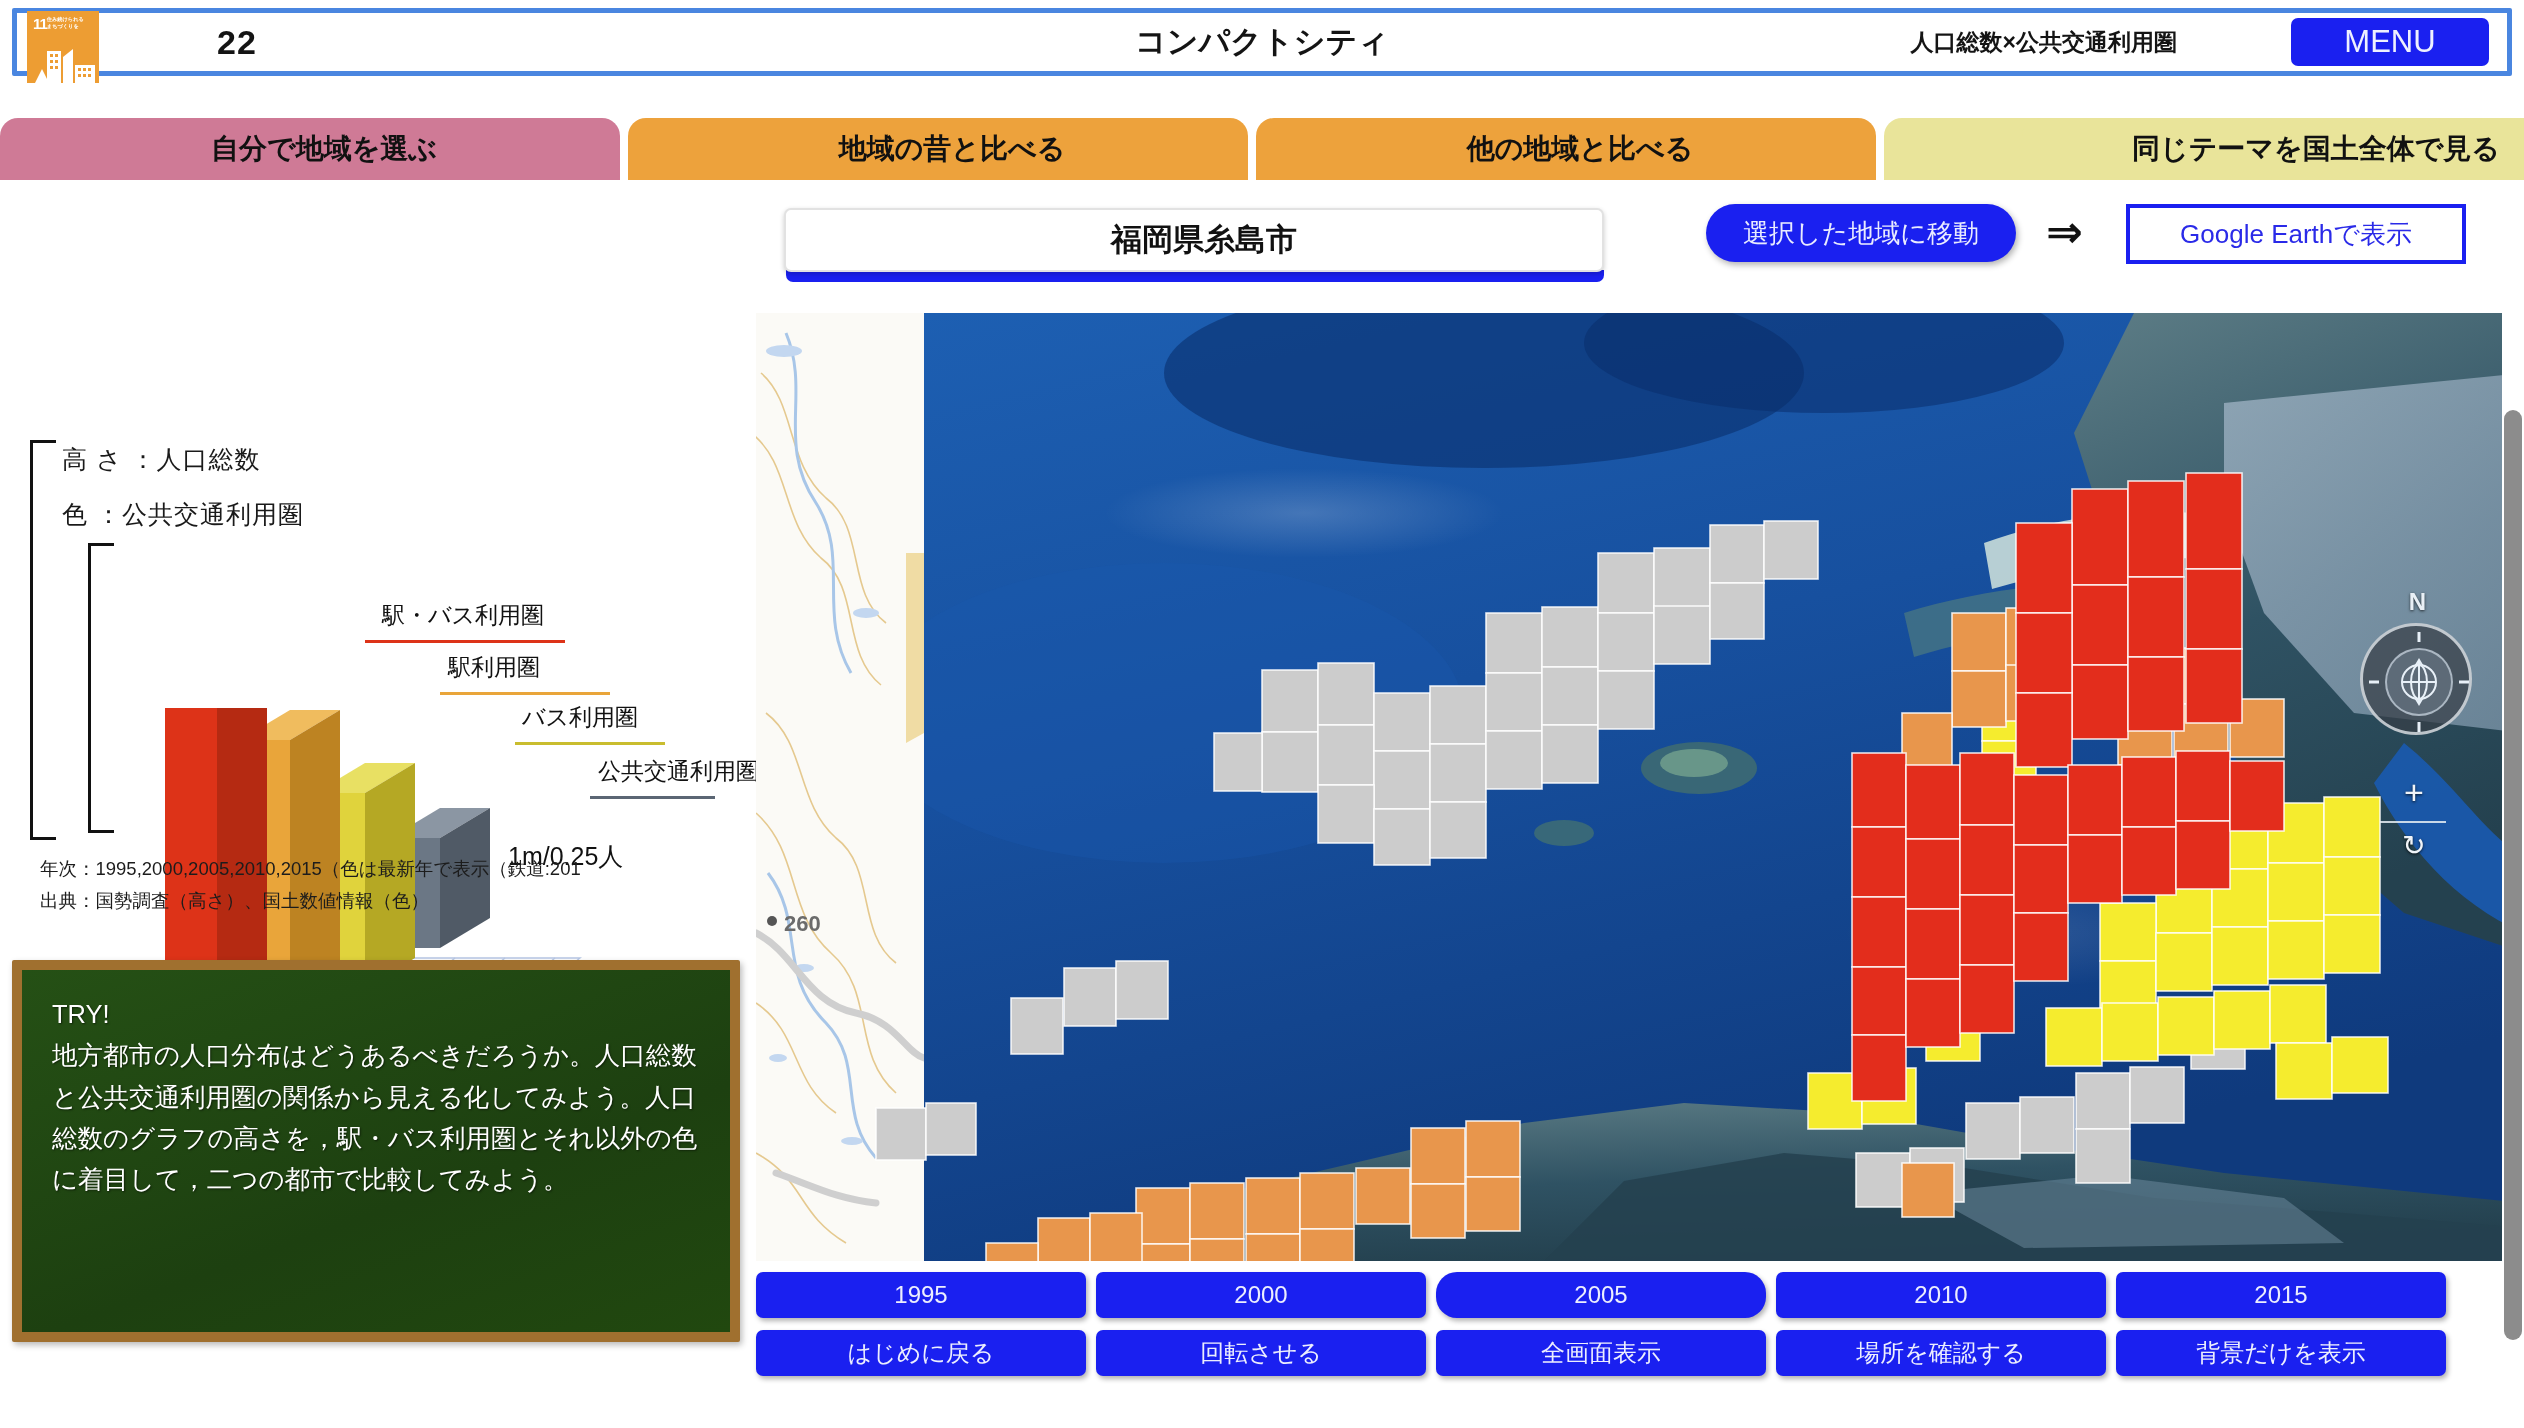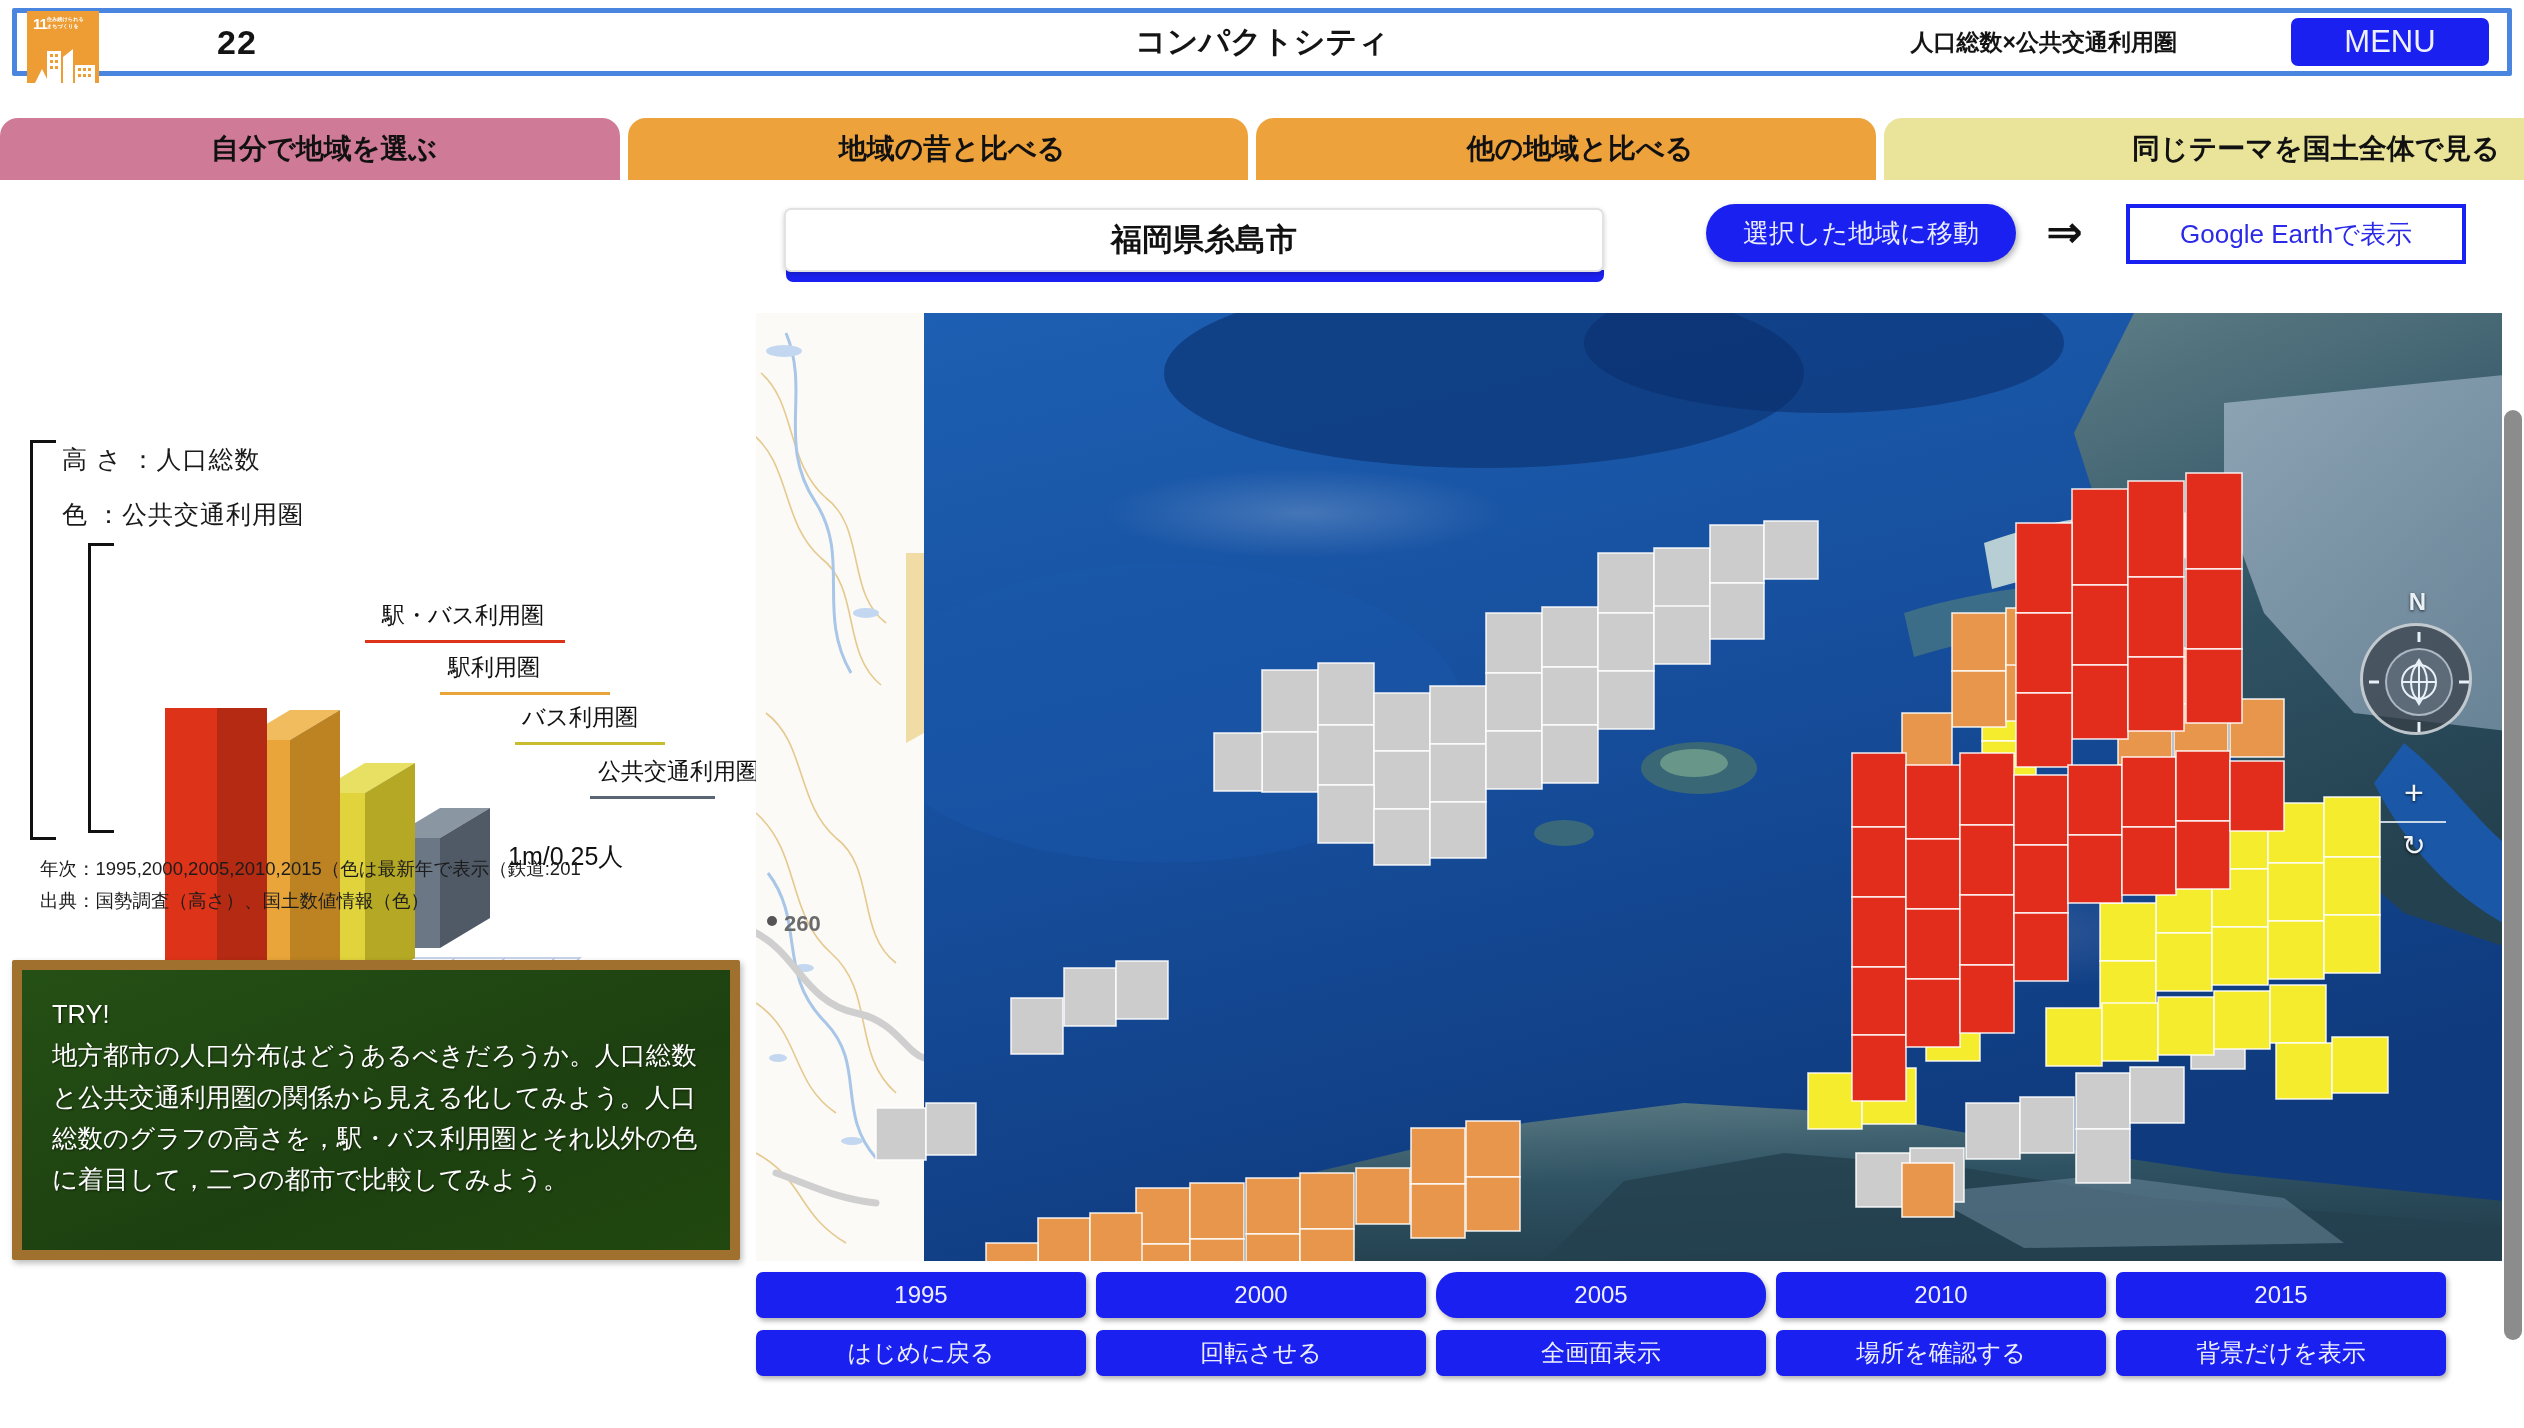--- a/index.html
+++ b/index.html
@@ -78,21 +78,21 @@
   }
   .leg-lab { position:absolute; font-size:23px; color:#111; white-space:nowrap; }
   .leg-line { position:absolute; height:3px; }
 
   .grid3d { position:absolute; left:150px; top:520px; }
 
   .notes { position:absolute; left: 40px; top: 665px; font-size: 18.5px; color:#1c1c1c; white-space:nowrap; line-height: 1.75; }
 
   
   .trybox {
-    position: absolute; left: 12px; top: 772px; width: 728px; height: 300px;
+    position: absolute; left: 12px; top: 772px; width: 728px; height: 382px;
     background: #a0702f; padding: 10px; border-radius: 2px;
     box-shadow: 2px 3px 6px rgba(0,0,0,.28);
   }
   .try-inner {
     width: 100%; height: 100%; background: #214511;
     background: linear-gradient(160deg,#255015 0%, #1d4010 60%, #21480f 100%);
     padding: 24px 30px; color: #fff; font-size: 25.5px; line-height: 1.62;
     text-shadow: 1px 1px 2px rgba(0,0,0,.55);
   }
 

